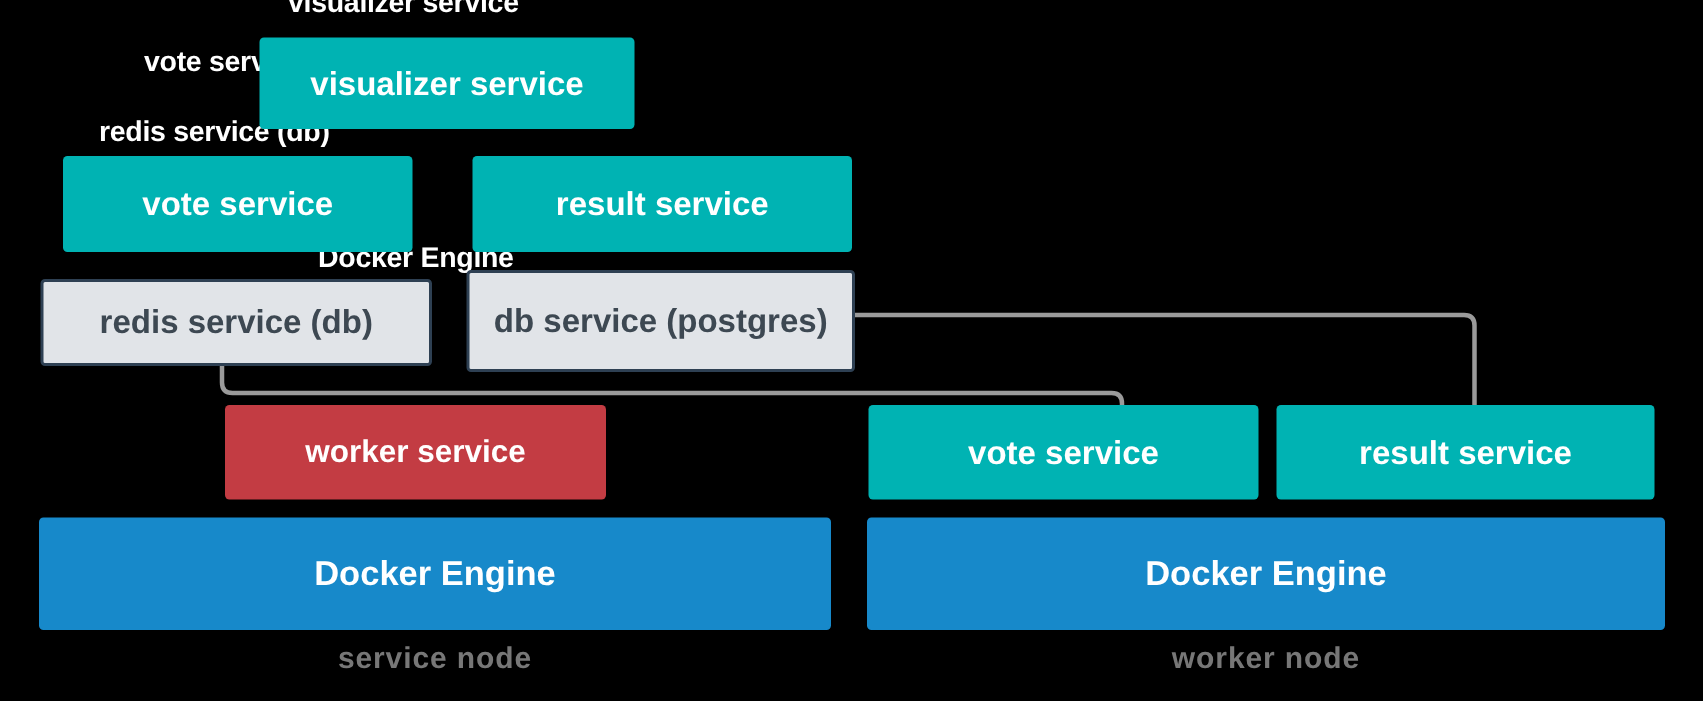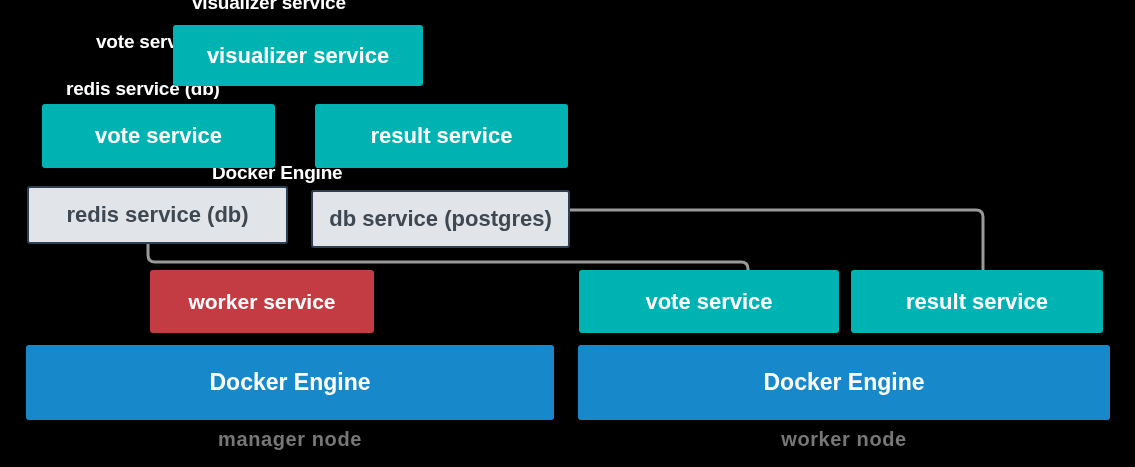--- a/index.html
+++ b/index.html
@@ -112,40 +112,40 @@
   </div>
 
   <div class="node-box box-teal" style="left:315px; top:104px; width:253px; height:64px;">
     <span>result service</span>
   </div>
 
   <div class="node-box box-grey" style="left:27px; top:186px; width:261px; height:58px;">
     <span>redis service (db)</span>
   </div>
 
-  <div class="node-box box-grey" style="left:311px; top:190px; width:259px; height:58px;">
+  <div class="node-box box-grey" style="left:311px; top:180px; width:259px; height:68px;">
     <span>db service (postgres)</span>
   </div>
 
-  <div class="node-box box-red" style="left:150px; top:270px; width:224px; height:63px;">
+  <div class="node-box box-red" style="left:150px; top:270px; width:254px; height:63px;">
     <span>worker service</span>
   </div>
 
   <div class="node-box box-teal" style="left:579px; top:270px; width:260px; height:63px;">
     <span>vote service</span>
   </div>
 
   <div class="node-box box-teal" style="left:851px; top:270px; width:252px; height:63px;">
     <span>result service</span>
   </div>
 
   <div class="node-box box-blue" style="left:26px; top:345px; width:528px; height:75px;">
     <span>Docker Engine</span>
   </div>
 
   <div class="node-box box-blue" style="left:578px; top:345px; width:532px; height:75px;">
     <span>Docker Engine</span>
   </div>
 
-  <div class="node-caption" style="left:26px; top:428px; width:528px;">manager node</div>
+  <div class="node-caption" style="left:26px; top:428px; width:528px;">service node</div>
   <div class="node-caption" style="left:578px; top:428px; width:532px;">worker node</div>
 
 </div>
 
 </body></html>

